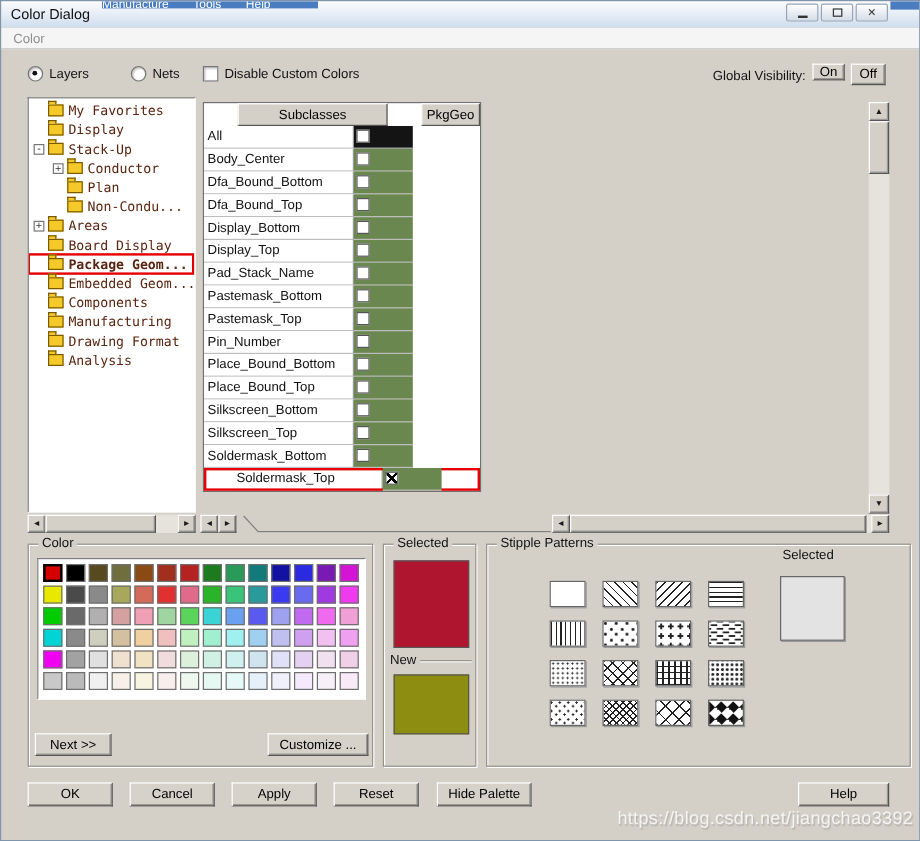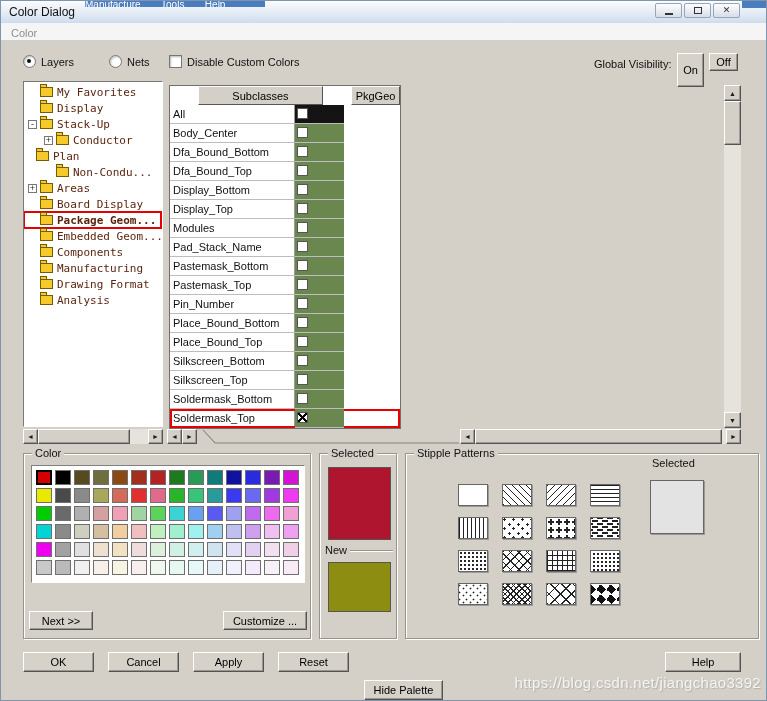--- a/index.html
+++ b/index.html
@@ -43,21 +43,21 @@
   .folder{width:13px;height:10px;background:#f5c92a;border:1px solid #7a5a00;position:relative;
           margin:0 4px 0 1px;flex:none;box-sizing:border-box;}
   .folder::before{content:"";position:absolute;left:-1px;top:-4px;width:5px;height:2px;background:#f5c92a;
                   border:1px solid #7a5a00;border-bottom:none;}
   
   #table{position:absolute;left:168px;top:84px;background:#fff;border:1px solid #707070;}
   .thead{display:flex;height:19px;}
   .th{box-sizing:border-box;border:1px solid;border-color:#fff #555 #555 #fff;background:#d4d0c8;
       font-size:11px;color:#000;display:flex;align-items:center;justify-content:center;margin-left:28px;}
   .trow{display:flex;height:19px;position:relative;}
-  .trow.hl{outline:2px solid #e60000;outline-offset:-2px;z-index:2;}
+  .trow.hl{outline:2px solid #e60000;outline-offset:-2px;z-index:2;padding-left:24px;}
   .tc-name{width:125px;box-sizing:border-box;border-right:1px solid #9a9a9a;border-bottom:1px solid #bdbdbd;
            font-size:11px;color:#111;display:flex;align-items:center;padding-left:3px;background:#fff;}
   .tc-sw{width:49px;box-sizing:border-box;border-bottom:1px solid #bdbdbd;position:relative;}
   .cb{position:absolute;left:2px;top:3px;width:11px;height:11px;background:#fff;border:1px solid #555;box-sizing:border-box;}
   .cb.checked{background-image:linear-gradient(45deg,transparent 42%,#000 42% 58%,transparent 58%),
                                linear-gradient(135deg,transparent 42%,#000 42% 58%,transparent 58%);}
   
   .hscroll{position:absolute;height:15px;display:flex;background:#e6e3dd;}
   .sb-btn{width:15px;height:15px;flex:none;display:flex;align-items:center;justify-content:center;
           font-size:7px;color:#1a1a1a;background:#d4d0c8;border:1px solid;border-color:#fff #555 #555 #fff;
@@ -162,21 +162,21 @@
     <span class="radio"></span>
     <span>Nets</span>
   </div>
   <div class="ctl" style="left:168px;top:54px;">
     <span class="chk"></span>
     <span>Disable Custom Colors</span>
   </div>
   <div class="ctl" style="left:593px;top:57px;">
     <span>Global Visibility:</span>
   </div>
-  <div class="btn3d" style="left:676px;top:52px;width:27px;height:34px;">On</div>
+  <div class="btn3d" style="left:676px;top:52px;width:27px;height:14px;">On</div>
   <div class="btn3d" style="left:708px;top:52px;width:29px;height:18px;">Off</div>
 
   <div id="tree-panel">
       <div class="tree-row" style="padding-left: 4px;">
         <span class="exp-spacer"></span>
         <span class="folder"></span>
         <span class="tlabel">My Favorites</span>
       </div>
       <div class="tree-row" style="padding-left: 4px;">
         <span class="exp-spacer"></span>
@@ -186,21 +186,21 @@
       <div class="tree-row" style="padding-left: 4px;">
         <span class="expander">-</span>
         <span class="folder"></span>
         <span class="tlabel">Stack-Up</span>
       </div>
       <div class="tree-row" style="padding-left: 20px;">
         <span class="expander">+</span>
         <span class="folder"></span>
         <span class="tlabel">Conductor</span>
       </div>
-      <div class="tree-row" style="">
+      <div class="tree-row" style="padding-left: 20px;">
         <span class="exp-spacer"></span>
         <span class="folder"></span>
         <span class="tlabel">Plan</span>
       </div>
       <div class="tree-row" style="padding-left: 20px;">
         <span class="exp-spacer"></span>
         <span class="folder"></span>
         <span class="tlabel">Non-Condu...</span>
       </div>
       <div class="tree-row" style="padding-left: 4px;">
@@ -276,26 +276,20 @@
           </div>
         </div>
         <div class="trow">
           <div class="tc-name">Display_Bottom</div>
           <div class="tc-sw" style="background: rgb(106, 135, 79);">
             <span class="cb"></span>
           </div>
         </div>
         <div class="trow">
           <div class="tc-name">Display_Top</div>
-          <div class="tc-sw" style="background: rgb(106, 135, 79);">
-            <span class="cb"></span>
-          </div>
-        </div>
-        <div class="trow">
-          <div class="tc-name">Modules</div>
           <div class="tc-sw" style="background: rgb(106, 135, 79);">
             <span class="cb"></span>
           </div>
         </div>
         <div class="trow">
           <div class="tc-name">Pad_Stack_Name</div>
           <div class="tc-sw" style="background: rgb(106, 135, 79);">
             <span class="cb"></span>
           </div>
         </div>
@@ -529,18 +523,18 @@
         <span class="pswatch p-hatch-fine"></span>
         <span class="pswatch p-diamond-lattice"></span>
         <span class="pswatch p-black-diamonds"></span>
       </div>
   </div>
 
   <div class="btn3d" style="left:22px;top:651px;width:71px;height:20px;">OK</div>
   <div class="btn3d" style="left:107px;top:651px;width:71px;height:20px;">Cancel</div>
   <div class="btn3d" style="left:192px;top:651px;width:71px;height:20px;">Apply</div>
   <div class="btn3d" style="left:277px;top:651px;width:71px;height:20px;">Reset</div>
-  <div class="btn3d" style="left:363px;top:651px;width:79px;height:20px;margin-top:28px;">Hide Palette</div>
+  <div class="btn3d" style="left:363px;top:651px;width:79px;height:20px;">Hide Palette</div>
   <div class="btn3d" style="left:664px;top:651px;width:76px;height:20px;">Help</div>
 
   <div id="watermark">https://blog.csdn.net/jiangchao3392</div>
 
 </div>
 
 </body></html>

